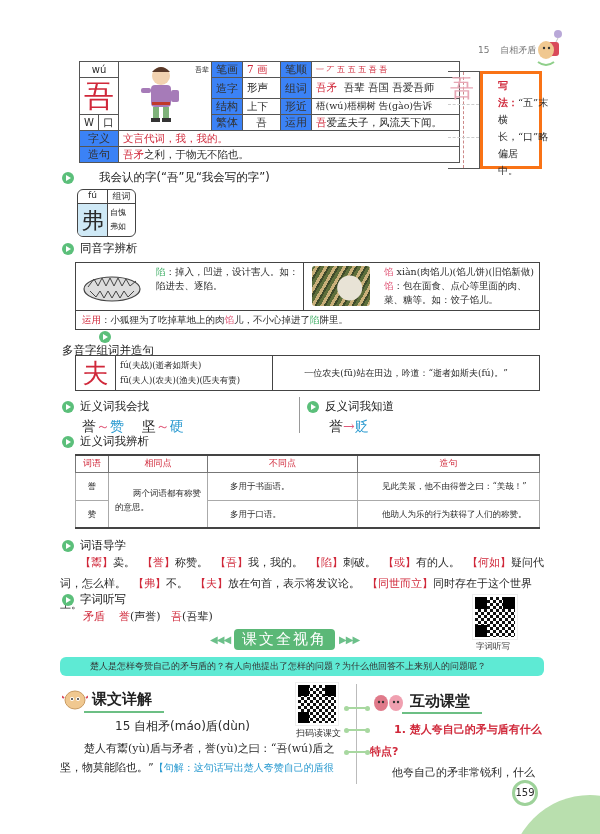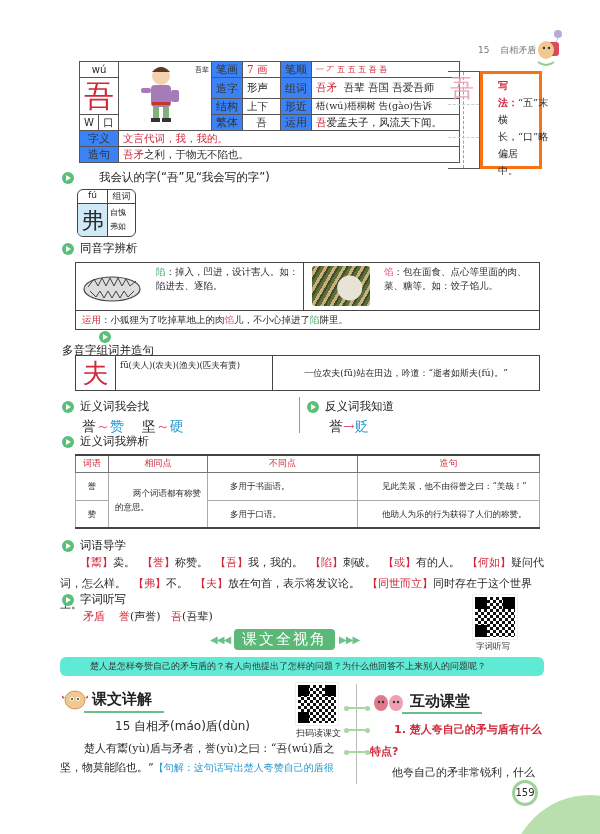--- a/index.html
+++ b/index.html
@@ -208,35 +208,37 @@
       <path d="M6 16 L12 8 L16 15 L20 7 L24 15 L28 7 L32 15 L36 7 L40 15 L44 8 L48 15 L54 10" stroke="#444" fill="none" stroke-width="1"></path>
       <path d="M8 20 L14 26 L18 20 L22 27 L26 20 L30 27 L34 20 L38 27 L42 20 L46 26 L52 20" stroke="#444" fill="none" stroke-width="1"></path>
     </svg>
     <div class="txt">
       <div><span class="green">陷</span><span>：掉入，凹进，设计害人。如：陷进去、逐陷。</span></div>
     </div>
   </div>
   <div class="right">
     <div class="food"></div>
     <div class="txt">
+      <div><span class="pink">馅</span><span> xiàn(肉馅儿)(馅儿饼)(旧馅新做)</span></div>
       <div><span class="pink">馅</span><span>：包在面食、点心等里面的肉、菜、糖等。如：饺子馅儿。</span></div>
     </div>
   </div>
   <div class="use">
     <span class="red">运用</span><span>：小狐狸为了吃掉草地上的肉</span><span class="pink">馅</span><span>儿，不小心掉进了</span><span class="green">陷</span><span>阱里。</span>
   </div>
 </div>
 
 <div class="sec" style="top:331px;left:62px;flex-direction:column;">
   <span class="tri"></span>
   <span>多音字组词并造句</span>
 </div>
 <div class="poly">
   <div class="c1">夫</div>
   <div class="c2">
+    <div>fú(夫战)(逝者如斯夫)</div>
     <div>fū(夫人)(农夫)(渔夫)(匹夫有责)</div>
   </div>
   <div class="c3">一位农夫(fū)站在田边，吟道：“逝者如斯夫(fú)。”</div>
 </div>
 
 <div class="sec" style="top:399px;left:62px;">
   <span class="tri"></span>
   <span>近义词我会找</span>
 </div>
 <div class="syn-row" style="top:418px;left:82px;">

